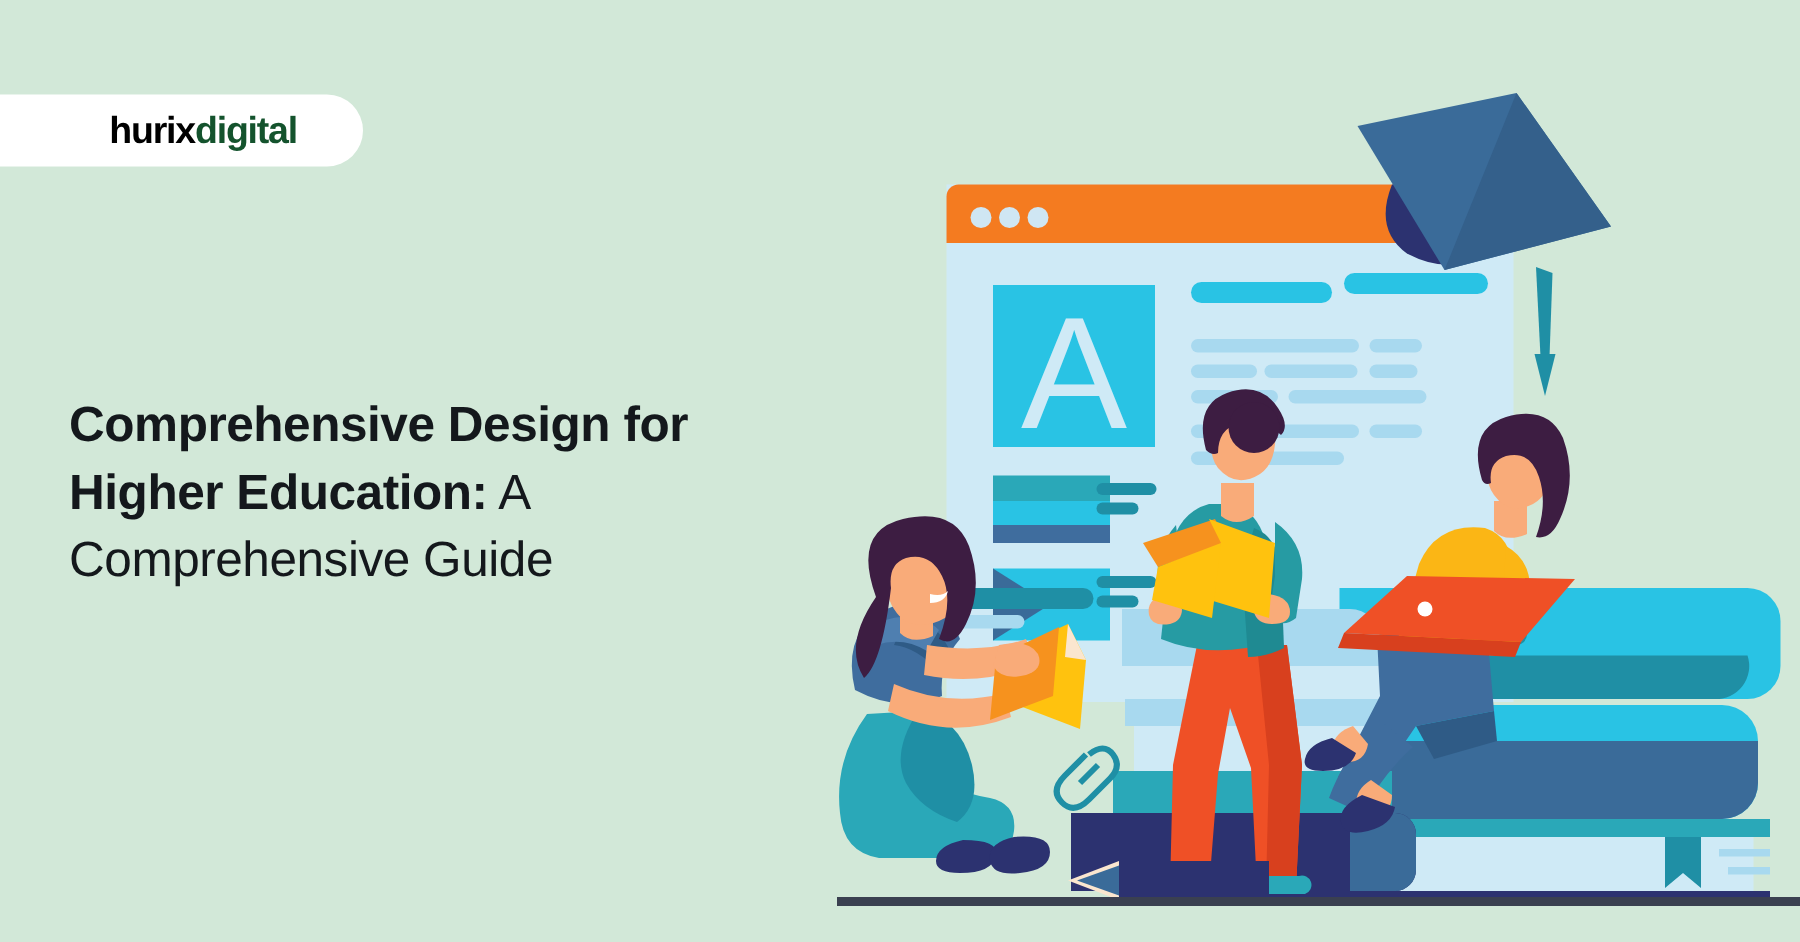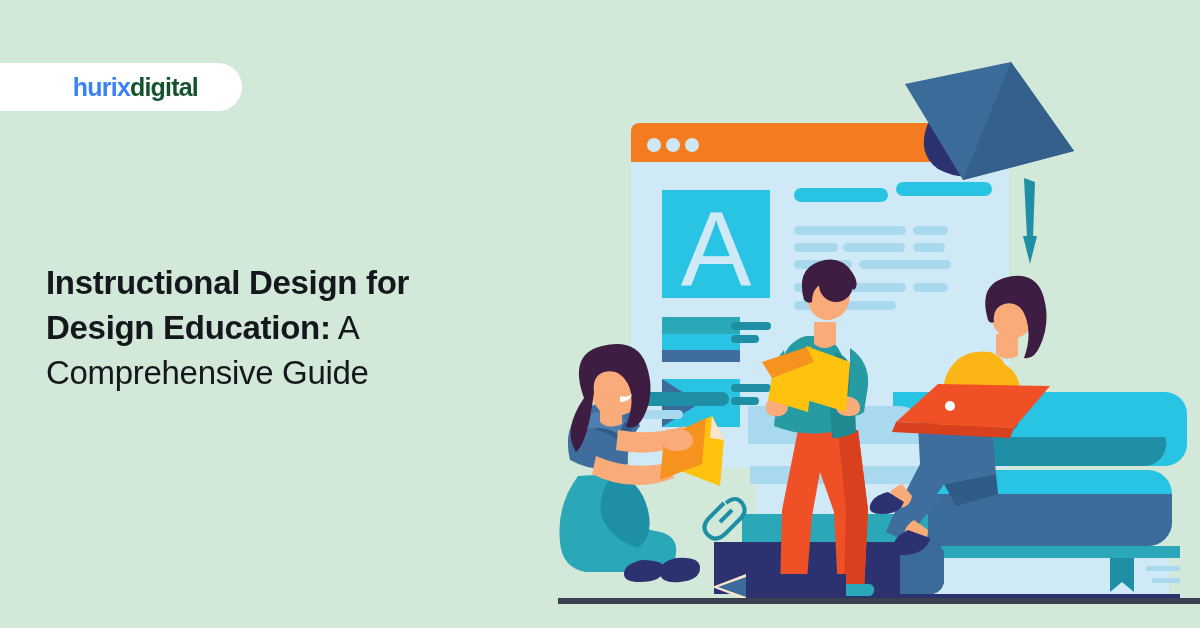--- a/index.html
+++ b/index.html
@@ -35,21 +35,21 @@
     padding-right: 44px;
     box-sizing: border-box;
   }
   #logo-text {
     font-size: 25px;
     font-weight: 700;
     letter-spacing: -0.8px;
     line-height: 1;
     white-space: nowrap;
   }
-  .logo-hurix { color: #3b82f6; text-align: right; }
+  .logo-hurix { color: #000000; text-align: right; }
   .logo-digital { color: #14532d; }
 
   
   #headline {
     position: absolute;
     left: 46px;
     top: 238px;
     width: 470px;
     font-size: 33px;
     line-height: 45px;
@@ -246,16 +246,16 @@
     </svg>
   </div>
 
   <div id="logo-pill">
     <div id="logo-text">
       <span class="logo-hurix">hurix</span><span class="logo-digital">digital</span>
     </div>
   </div>
 
   <h1 id="headline">
-    <span class="hl-bold">Instructional Design for Design Education:</span><span class="hl-light"> A Comprehensive Guide</span>
+    <span class="hl-bold">Comprehensive Design for Higher Education:</span><span class="hl-light"> A Comprehensive Guide</span>
   </h1>
 
 </div>
 
 </body></html>

